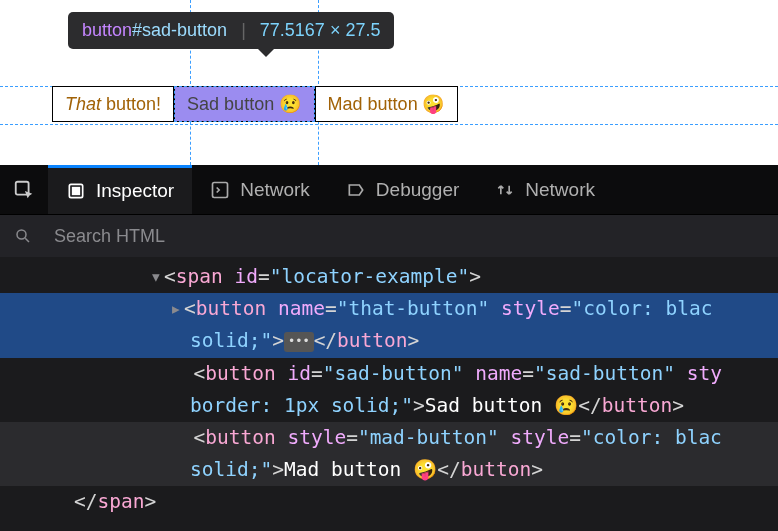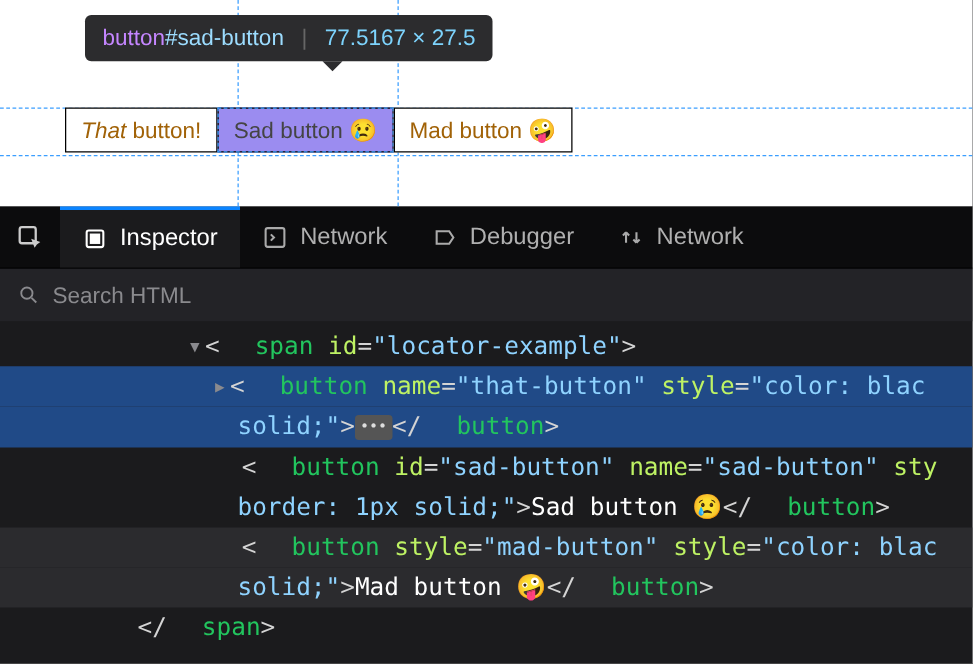--- a/index.html
+++ b/index.html
@@ -28,32 +28,32 @@
 .demo-btn.highlighted { background: #9b8cf0; outline: 1.5px dashed #3b9eff; outline-offset: -1px; color: #444; }
 
 
 .devtools { background: #1b1b1d; color: #d4d4d4; height: 464px; font-size: 19px; }
 .tabs { display: flex; align-items: center; background: #0c0c0d; height: 50px; gap: 0; border-bottom: 1px solid #000; }
 .picker { width: 48px; display: flex; align-items: center; justify-content: center; color: #ccc; }
 .tab { display: flex; align-items: center; gap: 10px; padding: 0 18px; height: 100%; color: #b0b0b0; cursor: pointer; }
 .tab.active { color: #fff; border-top: 3px solid #0a84ff; background: #1b1b1d; }
 .tab svg { flex-shrink: 0; }
 
-.search { background: #232327; height: 42px; display: flex; align-items: center; padding: 0 14px; gap: 10px; color: #8a8a8e; font-size: 18px; }
+.search { background: #232327; height: 42px; display: flex; align-items: center; padding: 0 14px; gap: 22px; color: #8a8a8e; font-size: 18px; }
 
 .dom { font-family: ui-monospace, Menlo, Consolas, monospace; font-size: 19.5px; line-height: 1.65; padding-top: 4px; }
 .dom-line { padding-left: 150px; white-space: pre-wrap; padding-right: 8px; }
 .dom-line.sel { background: #204a87; }
 .dom-line.sel2 { background: #2b2b2e; }
 .indent1 { padding-left: 170px; text-indent: 0; }
 .cont { padding-left: 190px; }
 .twisty { display: inline-block; width: 14px; color: #8a8a8e; }
 .p { color: #d4d4d4; } 
-.t { color: #22c55e; margin-left: 28px; } 
-.a { color: #bef264; } 
+.t { color: #f9a8d4; } 
+.a { color: #f0abfc; } 
 .v { color: #8fd3ff; } 
 .tx { color: #fff; } 
 .ellipsis { display: inline-block; background: #555; border-radius: 3px; padding: 0 4px; font-size: 12px; color: #ddd; vertical-align: middle; }
 </style>
 </head>
 <body>
 
 <div class="page-area">
   <div class="guide guide-h" style="top:86px"></div>
   <div class="guide guide-h" style="top:124px"></div>
@@ -122,15 +122,15 @@
 
     <div class="dom-line indent1 sel"><span class="twisty">▸</span><span class="p">&lt;</span><span class="t">button</span> <span class="a">name</span><span class="p">=</span><span class="v">"that-button"</span> <span class="a">style</span><span class="p">=</span><span class="v">"color: blac</span></div>
     <div class="dom-line cont sel"><span class="v">solid;"</span><span class="p">&gt;</span><span class="ellipsis">•••</span><span class="p">&lt;/</span><span class="t">button</span><span class="p">&gt;</span></div>
 
     <div class="dom-line indent1">  <span class="p">&lt;</span><span class="t">button</span> <span class="a">id</span><span class="p">=</span><span class="v">"sad-button"</span> <span class="a">name</span><span class="p">=</span><span class="v">"sad-button"</span> <span class="a">sty</span></div>
     <div class="dom-line cont"><span class="v">border: 1px solid;"</span><span class="p">&gt;</span><span class="tx">Sad button 😢</span><span class="p">&lt;/</span><span class="t">button</span><span class="p">&gt;</span></div>
 
     <div class="dom-line indent1 sel2">  <span class="p">&lt;</span><span class="t">button</span> <span class="a">style</span><span class="p">=</span><span class="v">"mad-button"</span> <span class="a">style</span><span class="p">=</span><span class="v">"color: blac</span></div>
     <div class="dom-line cont sel2"><span class="v">solid;"</span><span class="p">&gt;</span><span class="tx">Mad button 🤪</span><span class="p">&lt;/</span><span class="t">button</span><span class="p">&gt;</span></div>
 
-    <div class="dom-line" style="padding-left:110px"><span class="p">&lt;/</span><span class="t">span</span><span class="p">&gt;</span></div>
+    <div class="dom-line" style="padding-left:74px"><span class="p">&lt;/</span><span class="t">span</span><span class="p">&gt;</span></div>
   </div>
 </div>
 
 </body></html>

